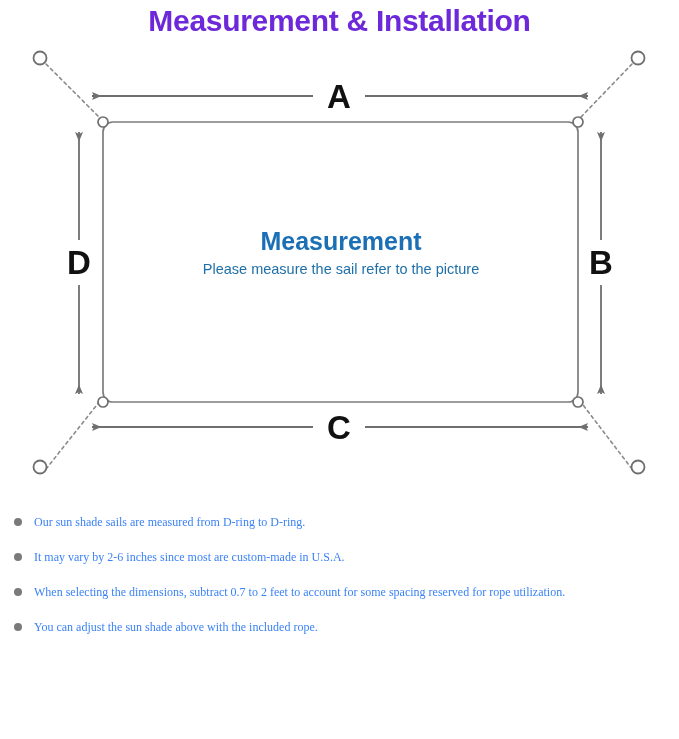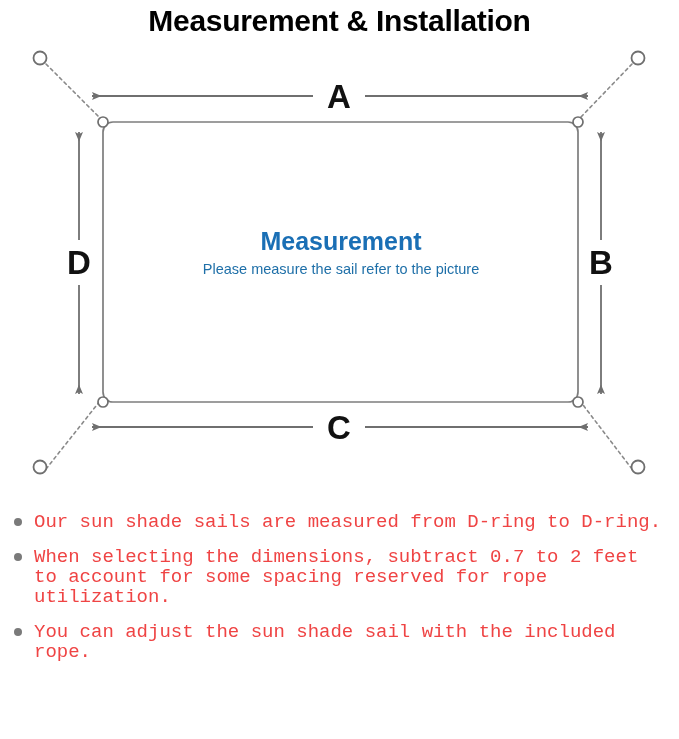--- a/index.html
+++ b/index.html
@@ -13,21 +13,21 @@
     font-family: "Liberation Sans", sans-serif;
     color: #595959;
     overflow: hidden;
     position: relative;
   }
 
   #page-title {
     text-align: center;
     font-size: 30px;
     font-weight: bold;
-    color: #000000;
+    color: #6d28d9;
     letter-spacing: -0.3px;
     margin: 0;
     padding-top: 2px;
     height: 40px;
     line-height: 38px;
     font-family: "Liberation Sans", sans-serif;
   }
 
   #diagram-wrap {
     position: relative;
@@ -61,24 +61,24 @@
   #notes-list {
     list-style: none;
     margin: 0;
     padding: 0 14px 0 12px;
     position: relative;
   }
   .note-item {
     position: relative;
     padding-left: 22px;
     margin-bottom: 15px;
-    font-size: 19px;
+    font-size: 12px;
     line-height: 20px;
-    color: #ef4444;
-    font-family: Liberation Mono, monospace;
+    color: #3b82f6;
+    font-family: Liberation Serif, serif;
   }
   .note-bullet {
     position: absolute;
     left: 2px;
     top: 6px;
     width: 8px;
     height: 8px;
     border-radius: 50%;
     background: #7a7a7a;
   }
@@ -152,19 +152,23 @@
   </svg>
 </div>
 
 <ul id="notes-list">
   <li class="note-item">
     <span class="note-bullet"></span>
     <span>Our sun shade sails are measured from D-ring to D-ring.</span>
   </li>
   <li class="note-item">
     <span class="note-bullet"></span>
+    <span>It may vary by 2-6 inches since most are custom-made in U.S.A.</span>
+  </li>
+  <li class="note-item">
+    <span class="note-bullet"></span>
     <span>When selecting the dimensions, subtract 0.7 to 2 feet to account for some spacing reserved for rope utilization.</span>
   </li>
   <li class="note-item">
     <span class="note-bullet"></span>
-    <span>You can adjust the sun shade sail with the included rope.</span>
+    <span>You can adjust the sun shade above with the included rope.</span>
   </li>
 </ul>
 
 </body></html>

